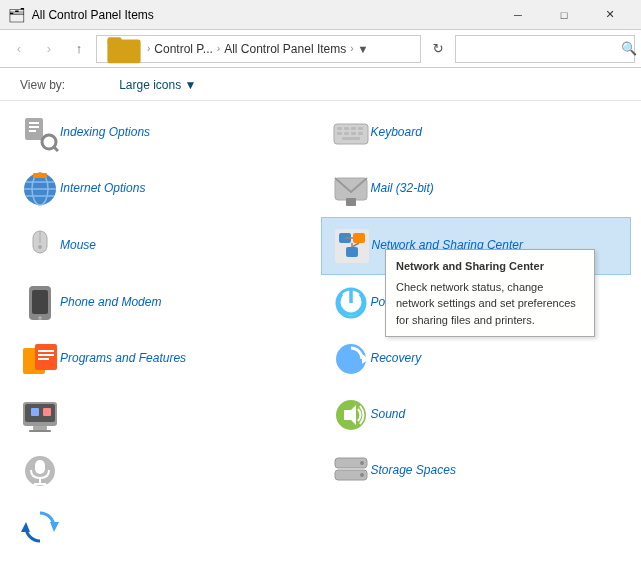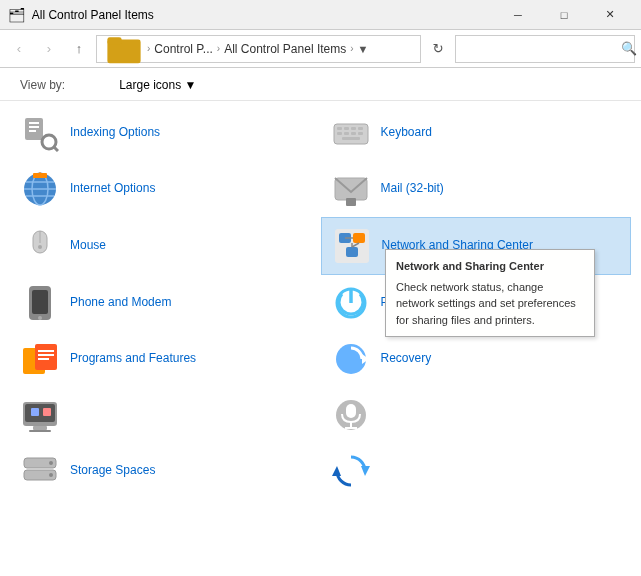--- a/index.html
+++ b/index.html
@@ -86,41 +86,41 @@
     .panel-header {
       padding: 10px 20px 8px 20px;
       display: flex;
       align-items: center;
       justify-content: space-between;
       border-bottom: 1px solid #e5e5e5;
     }
     .panel-title { font-size: 20px; color: #003399; font-weight: 300; }
     .view-by { display: flex; align-items: flex-end; gap: 6px; font-size: 12px; color: #333; }
     .view-by-label { color: #555; }
-    .view-by-link { color: #000000; cursor: pointer; text-decoration: none; padding-left: 48px; }
+    .view-by-link { color: #0c4a6e; cursor: pointer; text-decoration: none; padding-left: 48px; }
 
     
     .items-container {
       flex: 1;
       overflow-y: auto;
       overflow-x: hidden;
       position: relative;
     }
     .items-grid {
       display: grid;
       grid-template-columns: 1fr 1fr;
       padding: 4px 10px;
     }
     .grid-item {
       display: flex;
       align-items: center;
       padding: 8px 10px;
       cursor: pointer;
-      gap: 10px;
       min-height: 52px;
+      font-style: italic;
     }
     .grid-item.highlighted { background: #cde4f7; border: 1px solid #9ac9f0; }
     .item-icon {
       width: 40px; height: 40px;
       flex-shrink: 0;
       display: flex; align-items: center; justify-content: center;
     }
     .item-label { color: #0066cc; font-size: 12px; line-height: 1.3; }
 
     
@@ -327,20 +327,31 @@
               <rect x="12" y="30" width="14" height="4" rx="1" fill="#aaa"></rect>
               <rect x="8" y="34" width="22" height="2" rx="1" fill="#888"></rect>
               <rect x="10" y="12" width="8" height="8" rx="1" fill="#88aaff"></rect>
               <rect x="22" y="12" width="8" height="8" rx="1" fill="#ff8888"></rect>
             </svg>
           </div>
         </div>
         <div class="grid-item">
           <div class="item-icon">
             <svg viewBox="0 0 38 38">
+              <circle cx="19" cy="19" r="15" fill="#8bc34a"></circle>
+              <polygon points="12,14 19,14 24,9 24,29 19,24 12,24" fill="#fff"></polygon>
+              <path d="M26,13 Q31,19 26,25" fill="none" stroke="#fff" stroke-width="2"></path>
+              <path d="M28,10 Q35,19 28,28" fill="none" stroke="#fff" stroke-width="2"></path>
+            </svg>
+          </div>
+          <span class="item-label">Sound</span>
+        </div>
+        <div class="grid-item">
+          <div class="item-icon">
+            <svg viewBox="0 0 38 38">
               <circle cx="19" cy="19" r="15" fill="#bbb"></circle>
               <rect x="14" y="8" width="10" height="14" rx="5" fill="#fff"></rect>
               <path d="M10,18 Q10,26 19,26 Q28,26 28,18" fill="none" stroke="#fff" stroke-width="2"></path>
               <line x1="19" y1="26" x2="19" y2="32" stroke="#fff" stroke-width="2"></line>
               <line x1="13" y1="32" x2="25" y2="32" stroke="#fff" stroke-width="2"></line>
             </svg>
           </div>
         </div>
         <div class="grid-item">
           <div class="item-icon">

